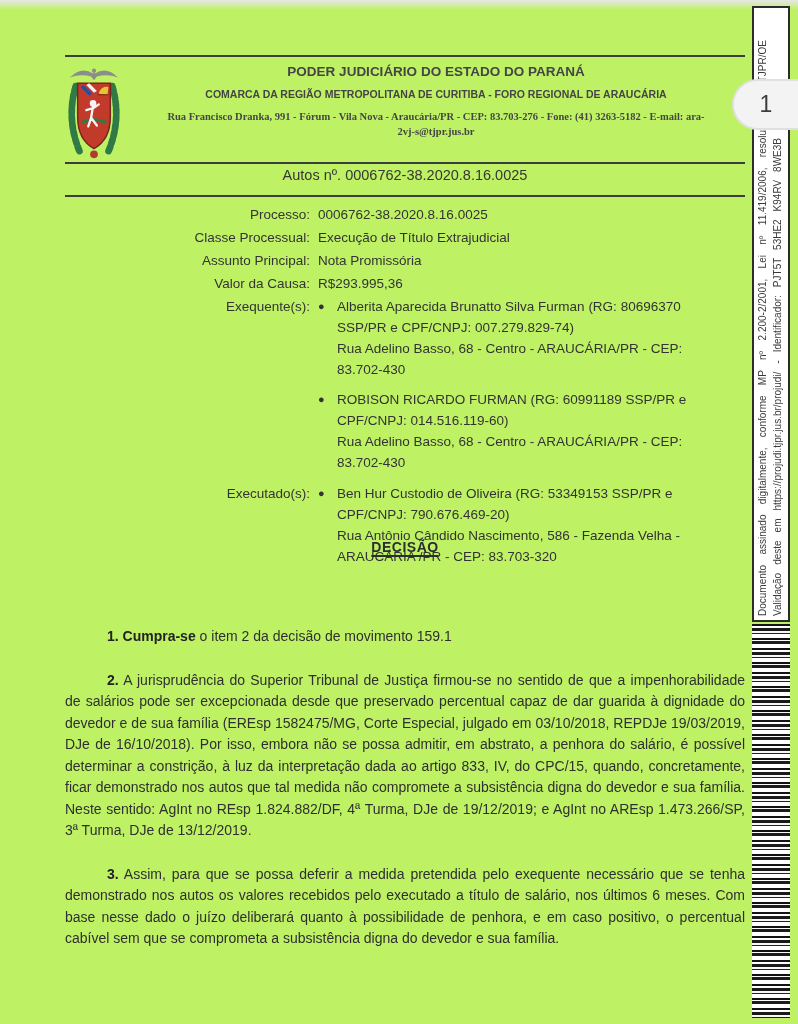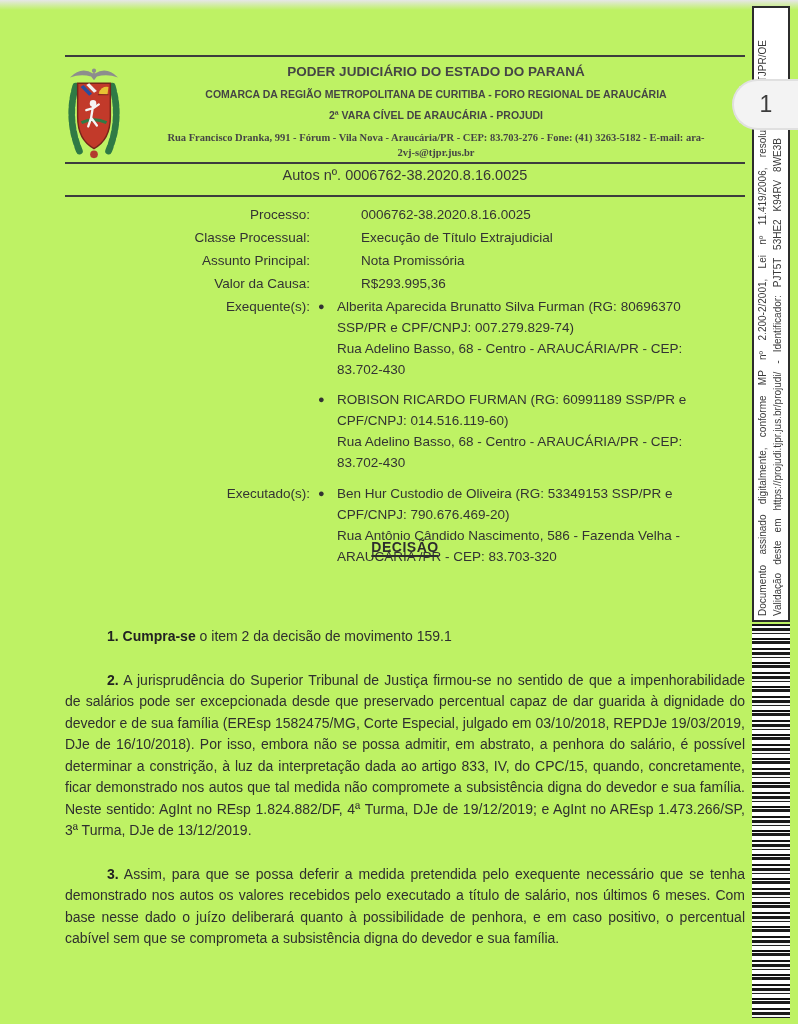--- a/index.html
+++ b/index.html
@@ -25,21 +25,21 @@
   .coat{position:absolute;left:0;top:3px;width:58px;height:100px;}
   .header-text{margin-left:62px;text-align:center;color:#454545;}
   .h-court{font-weight:bold;font-size:13.5px;margin-top:4px;}
   .h-sub{font-weight:bold;font-size:10.5px;margin-top:9px;}
   .h-addr{font-weight:bold;font-size:10.5px;margin-top:9px;line-height:15px;font-family:Liberation Serif, serif;}
   .autos-line{position:absolute;left:65px;top:167px;width:680px;text-align:center;
     font-size:14.5px;color:#363636;}
 
   
   .case-info{position:absolute;left:65px;top:203px;width:680px;font-size:13.5px;color:#333;}
-  .field-row{display:flex;line-height:23px;gap:43px;}
+  .field-row{display:flex;line-height:23px;}
   .field-label{width:245px;text-align:right;flex-shrink:0;}
   .field-value{margin-left:8px;}
   .party-row{display:flex;margin-top:1px;}
   .party-label{width:245px;text-align:right;flex-shrink:0;line-height:21px;}
   .party-entries{margin-left:8px;width:394px;}
   .entry{display:flex;margin-bottom:9px;line-height:21px;}
   .bullet{width:19px;flex-shrink:0;font-size:11px;line-height:21px;}
   .entry-text{flex:1;}
 
   
@@ -99,21 +99,20 @@
       <path d="M35,32 a8,8 0 0 1 10,-7 l-1,8 Z" fill="#e7c233"></path>
       <path d="M34,33 h11" stroke="#76241a" stroke-width="1"></path>
 
       <path d="M17,62 q13,-6 26,0" stroke="#2f7a45" stroke-width="3" fill="none"></path>
       <circle cx="29" cy="42" r="3.4" fill="#f5f5f5"></circle>
       <path d="M29,45 l-2,12 M29,47 l6,-4 M29,47 l-7,2 M27,57 l-3,9 M27,57 l6,8" stroke="#f5f5f5" stroke-width="2.4" fill="none" stroke-linecap="round"></path>
     </svg>
     <div class="header-text">
       <div class="h-court">PODER JUDICIÁRIO DO ESTADO DO PARANÁ</div>
       <div class="h-sub">COMARCA DA REGIÃO METROPOLITANA DE CURITIBA - FORO REGIONAL DE ARAUCÁRIA</div>
-      <div class="h-sub">2ª VARA CÍVEL DE ARAUCÁRIA - PROJUDI</div>
       <div class="h-addr">
         <div>Rua Francisco Dranka, 991 - Fórum - Vila Nova - Araucária/PR - CEP: 83.703-276 - Fone: (41) 3263-5182 - E-mail: ara-</div>
         <div>2vj-s@tjpr.jus.br</div>
       </div>
     </div>
   </div>
 
   <div class="rule rule-mid"></div>
   <div class="autos-line">Autos nº. 0006762-38.2020.8.16.0025</div>
   <div class="rule rule-low"></div>

